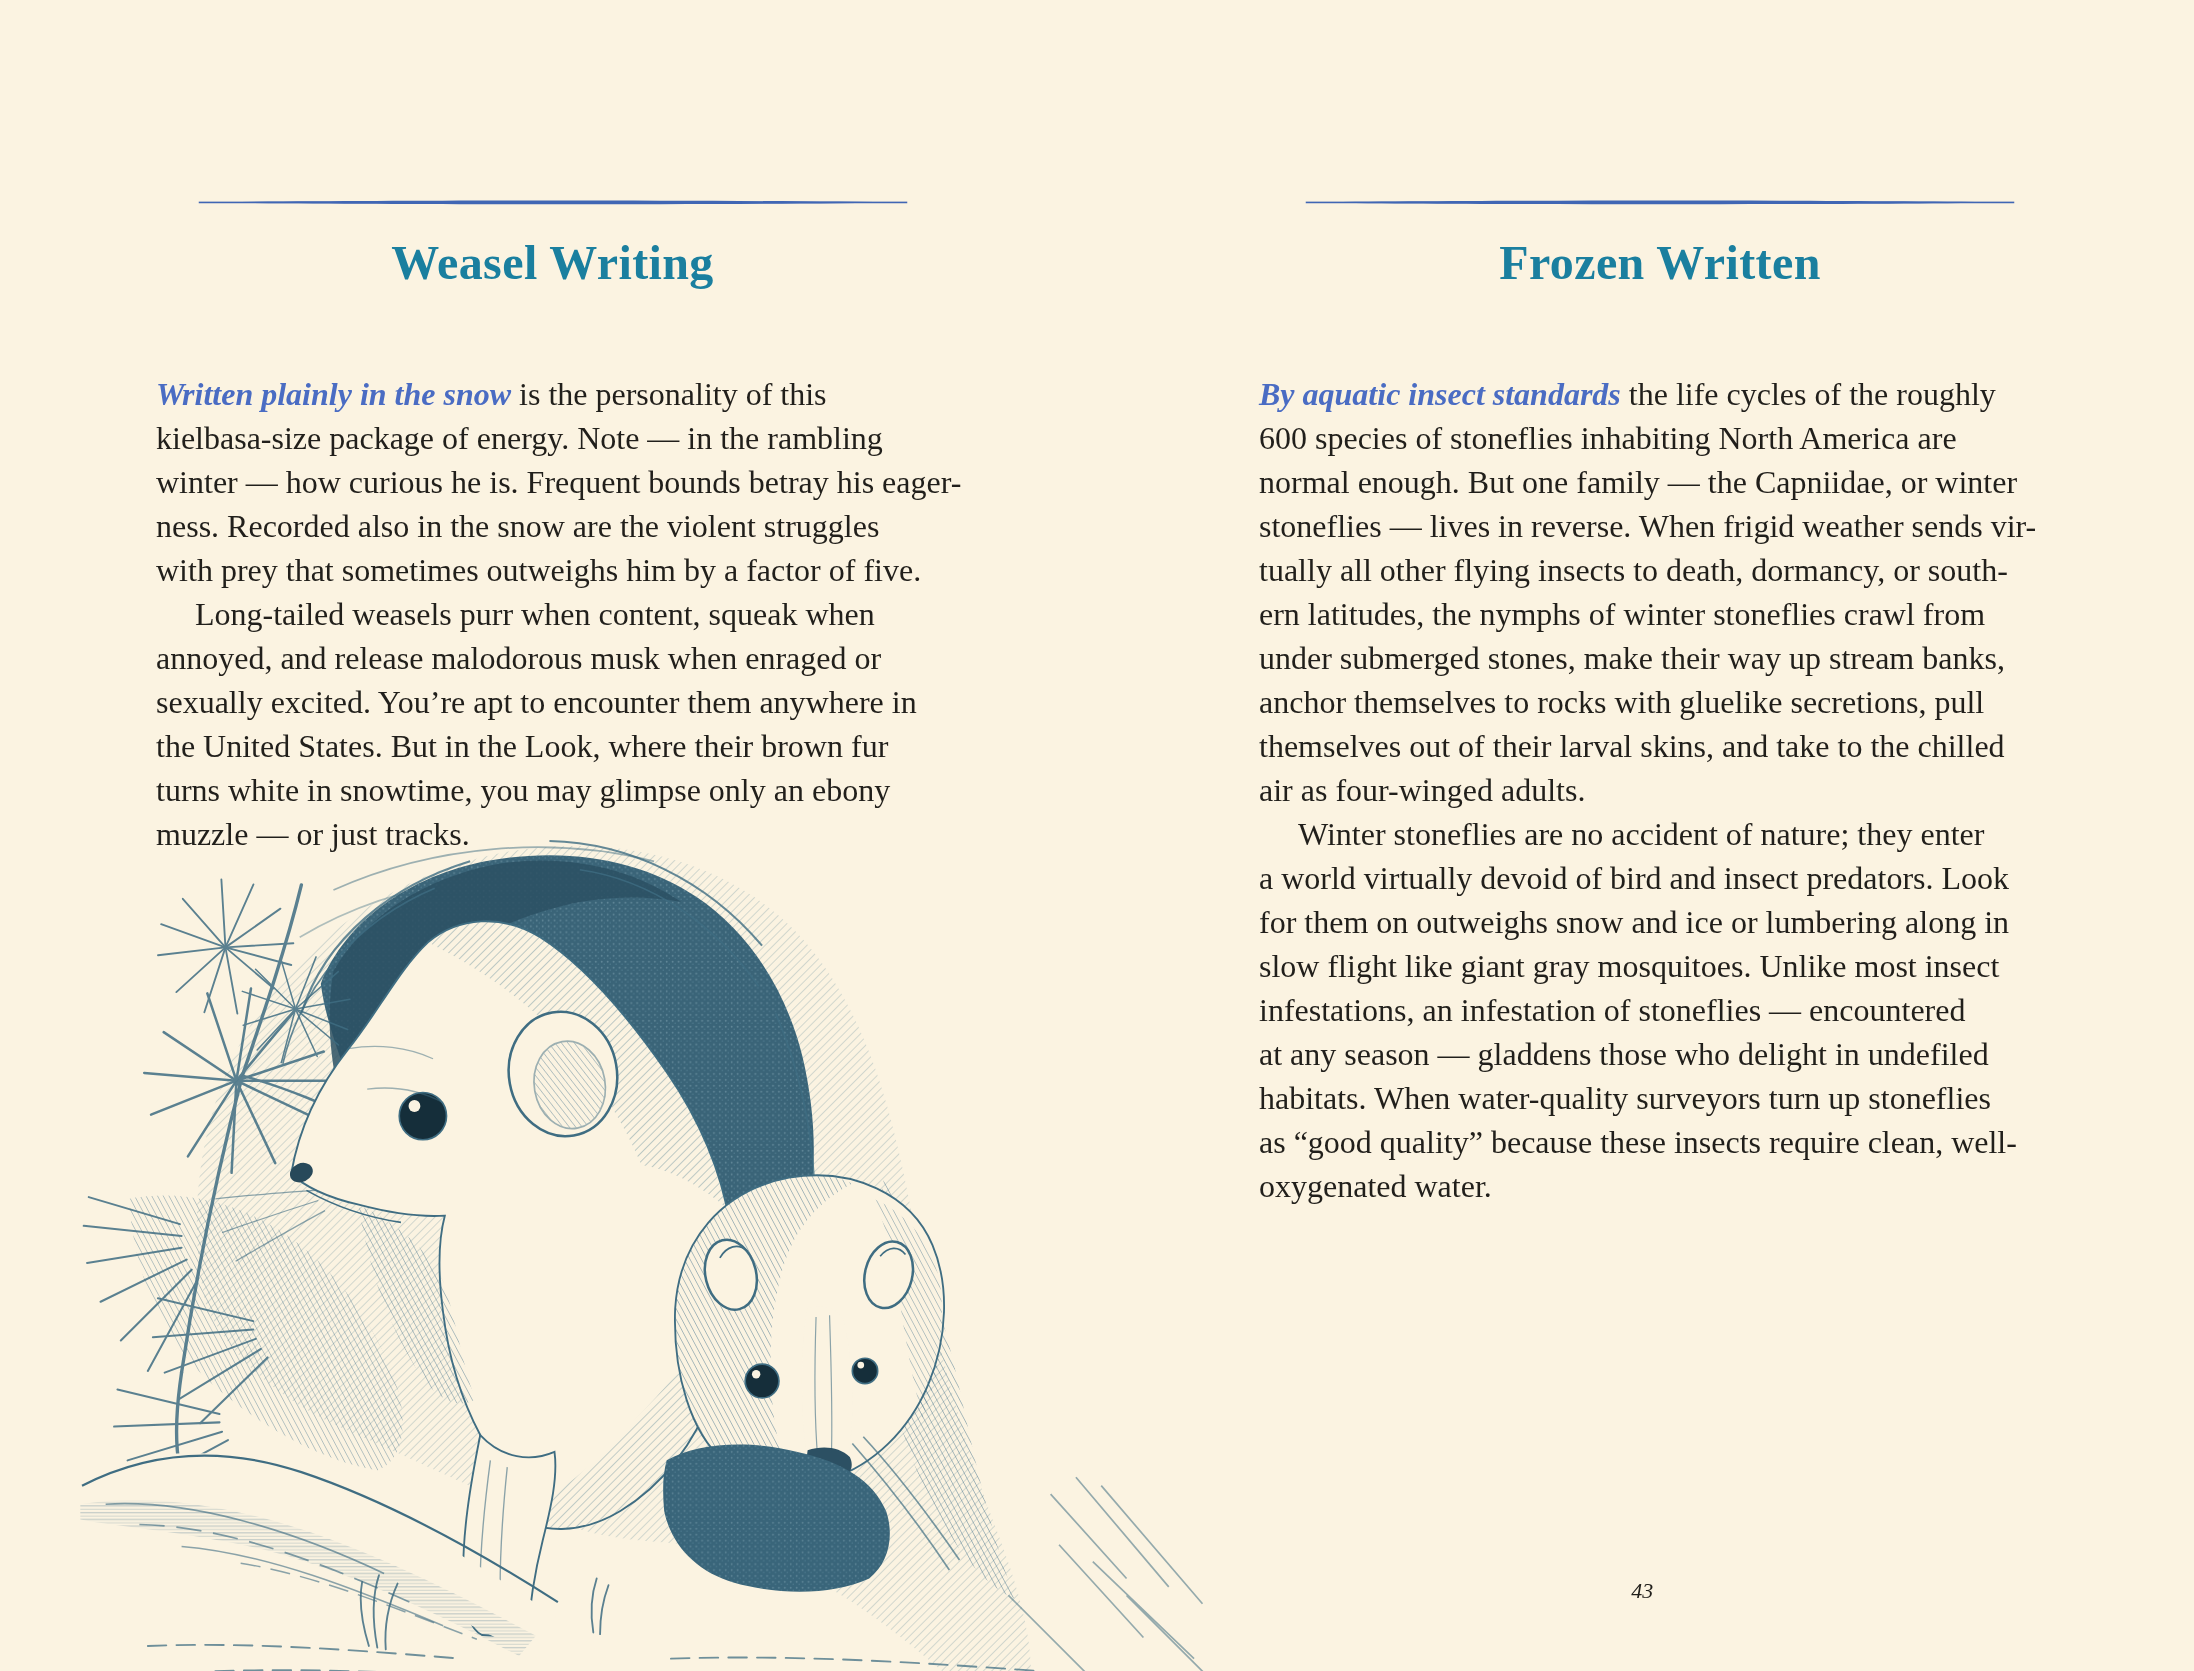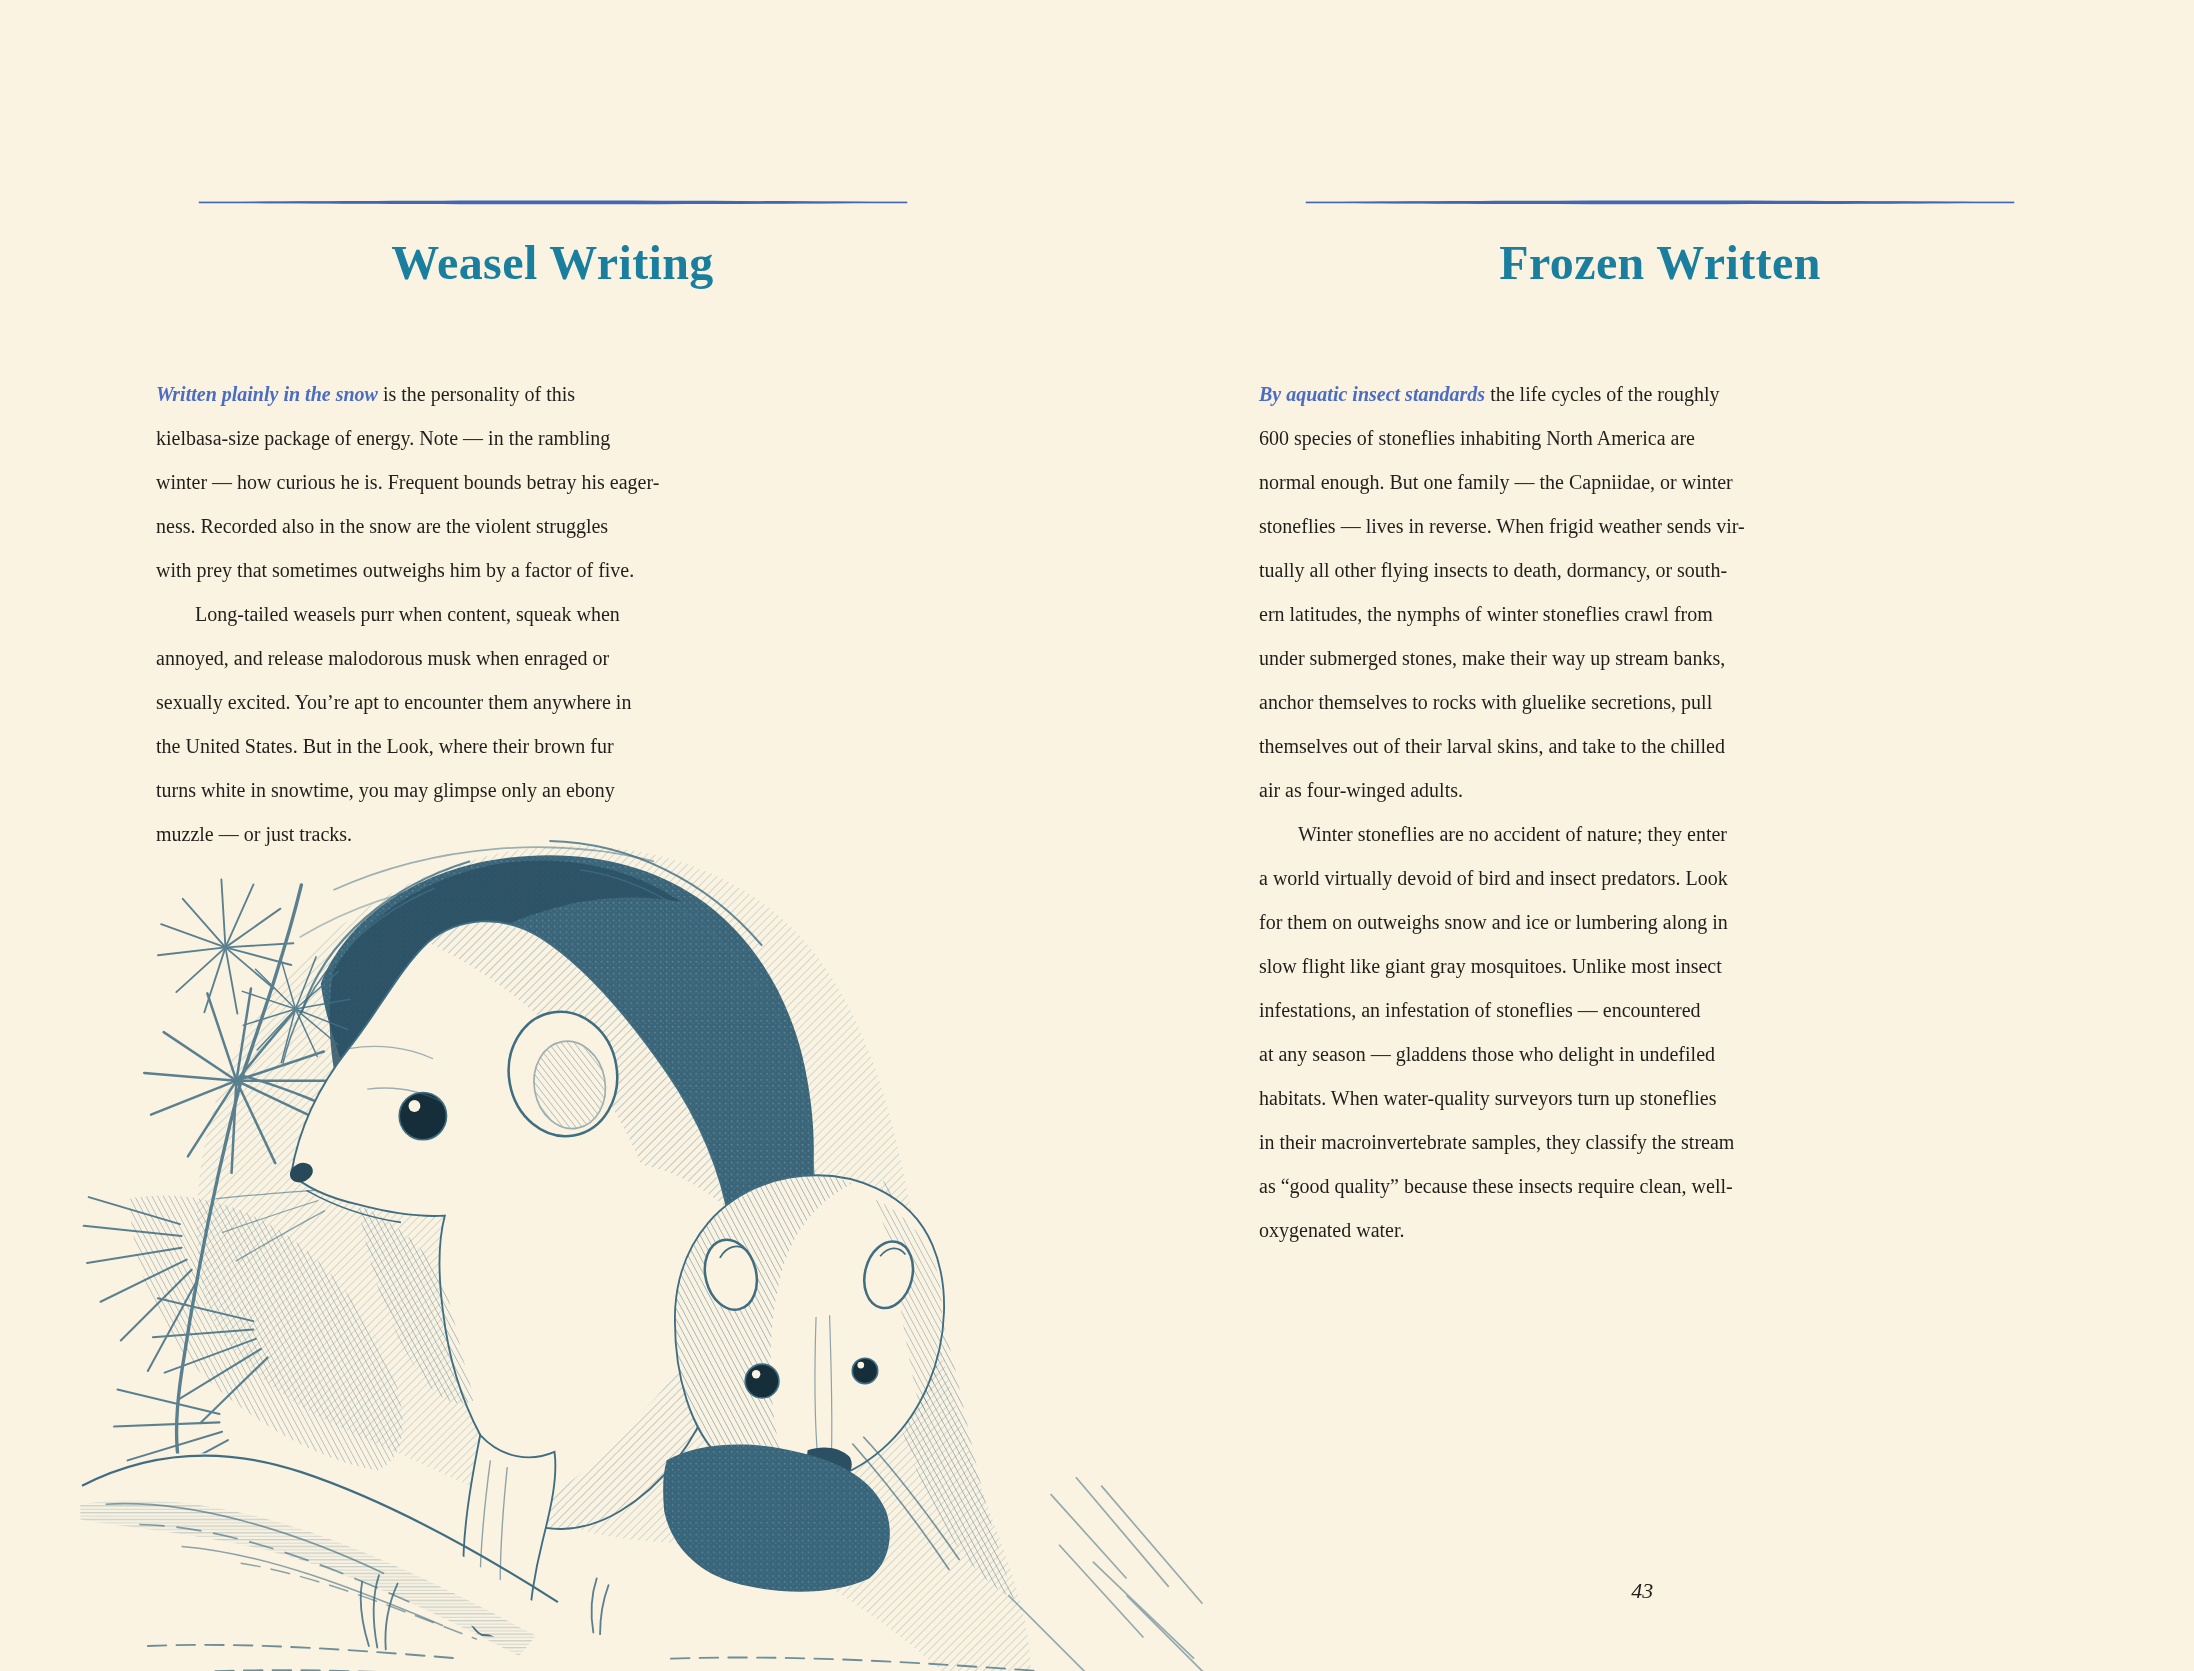--- a/index.html
+++ b/index.html
@@ -28,21 +28,21 @@
     width:709px;height:6.8px;display:block;
   }
   .title{
     position:absolute;top:191px;left:0;width:100%;
     margin:0;text-align:center;
     font-size:48px;line-height:56px;font-weight:700;
     letter-spacing:0.4px;color:var(--title_teal);
   }
   .bodytext{position:absolute;top:328px;left:0;width:100%;}
   .line{
-    font-size:20px;line-height:44px;height:44px;
+    font-size:32px;line-height:44px;height:44px;
     color:var(--body_ink);white-space:nowrap;
   }
   .line.indent{text-indent:39px;}
   .lead{color:var(--leadin_blue);font-style:italic;font-weight:700;}
   .illus{
     position:absolute;left:-76px;top:792px;
     width:1165px;height:880px;
     color:var(--illus_ink);
   }
   .pagenum{
@@ -248,21 +248,20 @@
       <div class="line">anchor themselves to rocks with gluelike secretions, pull</div>
       <div class="line">themselves out of their larval skins, and take to the chilled</div>
       <div class="line">air as four-winged adults.</div>
       <div class="line indent">Winter stoneflies are no accident of nature; they enter</div>
       <div class="line">a world virtually devoid of bird and insect predators. Look</div>
       <div class="line">for them on outweighs snow and ice or lumbering along in</div>
       <div class="line">slow flight like giant gray mosquitoes. Unlike most insect</div>
       <div class="line">infestations, an infestation of stoneflies — encountered</div>
       <div class="line">at any season — gladdens those who delight in undefiled</div>
       <div class="line">habitats. When water-quality surveyors turn up stoneflies</div>
-      <div class="line">in their macroinvertebrate samples, they classify the stream</div>
       <div class="line">as “good quality” because these insects require clean, well-</div>
       <div class="line">oxygenated water.</div>
     </div>
 
     <div class="pagenum">43</div>
   </section>
 
 </div>
 
 

